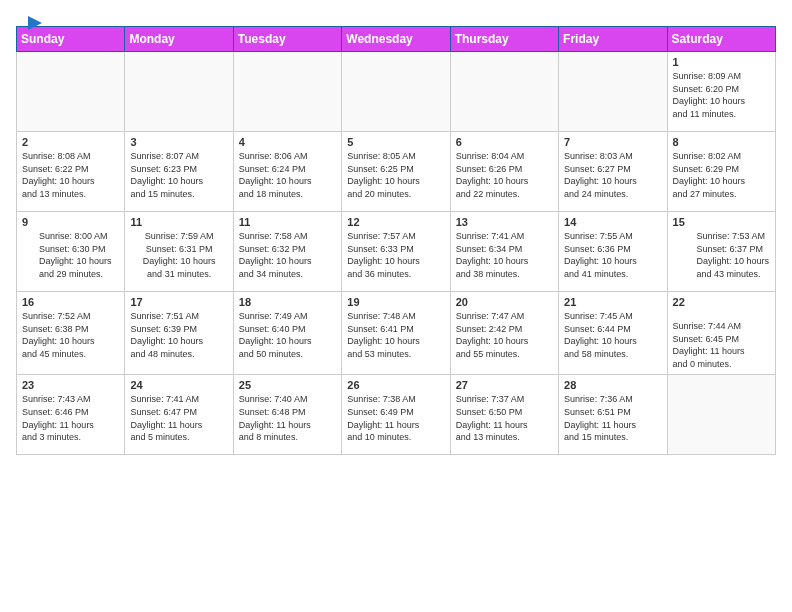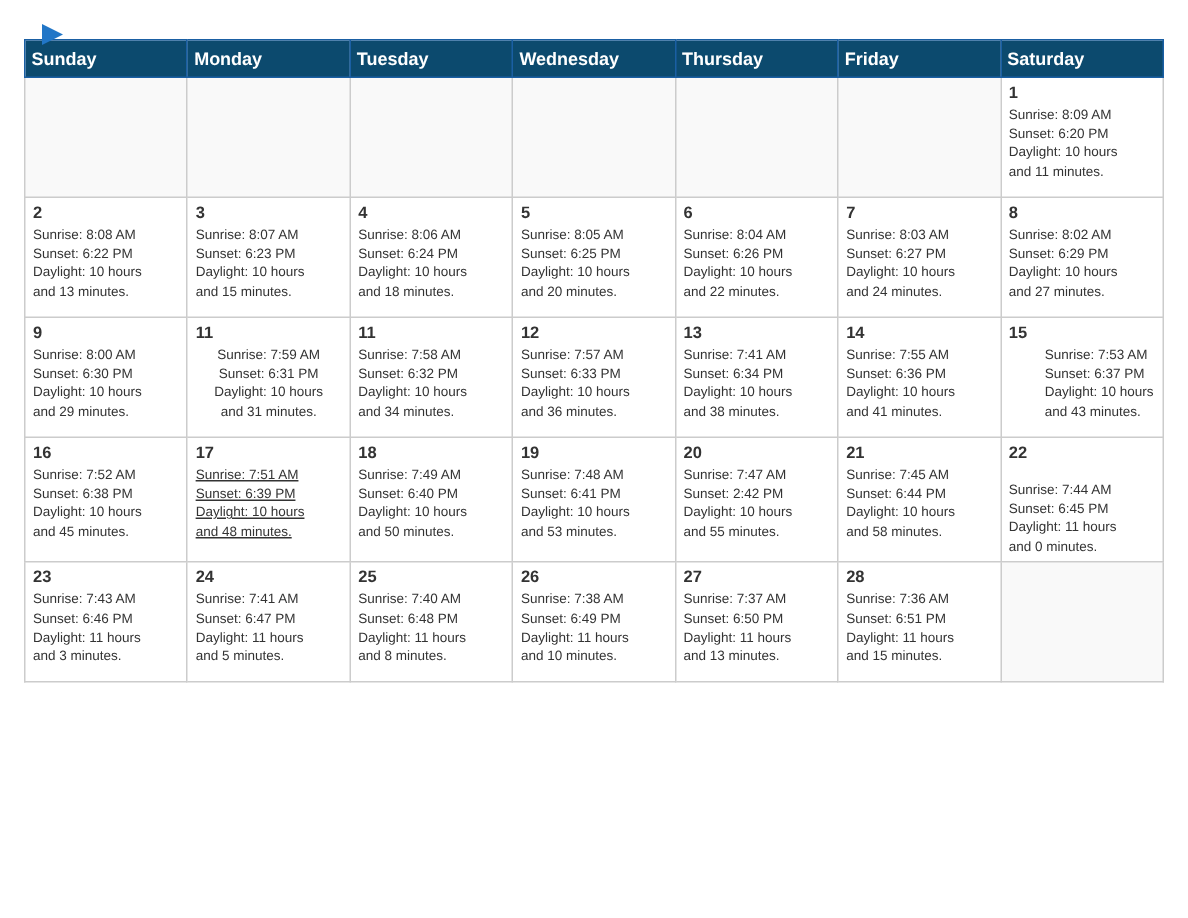--- a/index.html
+++ b/index.html
@@ -48,21 +48,21 @@
     .location {
       font-size: 15px;
       color: #555;
     }
     .calendar {
       width: 100%;
       border-collapse: collapse;
       border: 1px solid #ccc;
     }
     .calendar th {
-      background-color: #0c4a6e;
+      background-color: #d946ef;
       color: #fff;
       font-size: 12px;
       font-weight: bold;
       padding: 5px 4px;
       text-align: left;
       border: 1px solid #1a5fa3;
     }
     .calendar td {
       vertical-align: top;
       padding: 4px 5px;
@@ -188,21 +188,21 @@
           <span class="day-num">8</span>
           <div class="day-info" style="white-space: pre-line;">Sunrise: 8:02 AM
 Sunset: 6:29 PM
 Daylight: 10 hours
 and 27 minutes.</div>
         </td>
       </tr>
       <tr>
         <td>
           <span class="day-num">9</span>
-          <div class="day-info" style="white-space: pre-line;">Sunrise: 8:00 AM
+          <div class="day-info" style="white-space: pre-line; margin-left: 17px;">Sunrise: 8:00 AM
 Sunset: 6:30 PM
 Daylight: 10 hours
 and 29 minutes.</div>
         </td>
         <td>
           <span class="day-num">11</span>
           <div class="day-info" style="white-space: pre-line; text-align: center;">Sunrise: 7:59 AM
 Sunset: 6:31 PM
 Daylight: 10 hours
 and 31 minutes.</div>
@@ -246,21 +246,21 @@
       <tr>
         <td>
           <span class="day-num">16</span>
           <div class="day-info" style="white-space: pre-line;">Sunrise: 7:52 AM
 Sunset: 6:38 PM
 Daylight: 10 hours
 and 45 minutes.</div>
         </td>
         <td>
           <span class="day-num">17</span>
-          <div class="day-info" style="white-space: pre-line; text-decoration: underline;">Sunrise: 7:51 AM
+          <div class="day-info" style="white-space: pre-line;">Sunrise: 7:51 AM
 Sunset: 6:39 PM
 Daylight: 10 hours
 and 48 minutes.</div>
         </td>
         <td>
           <span class="day-num">18</span>
           <div class="day-info" style="white-space: pre-line;">Sunrise: 7:49 AM
 Sunset: 6:40 PM
 Daylight: 10 hours
 and 50 minutes.</div>

